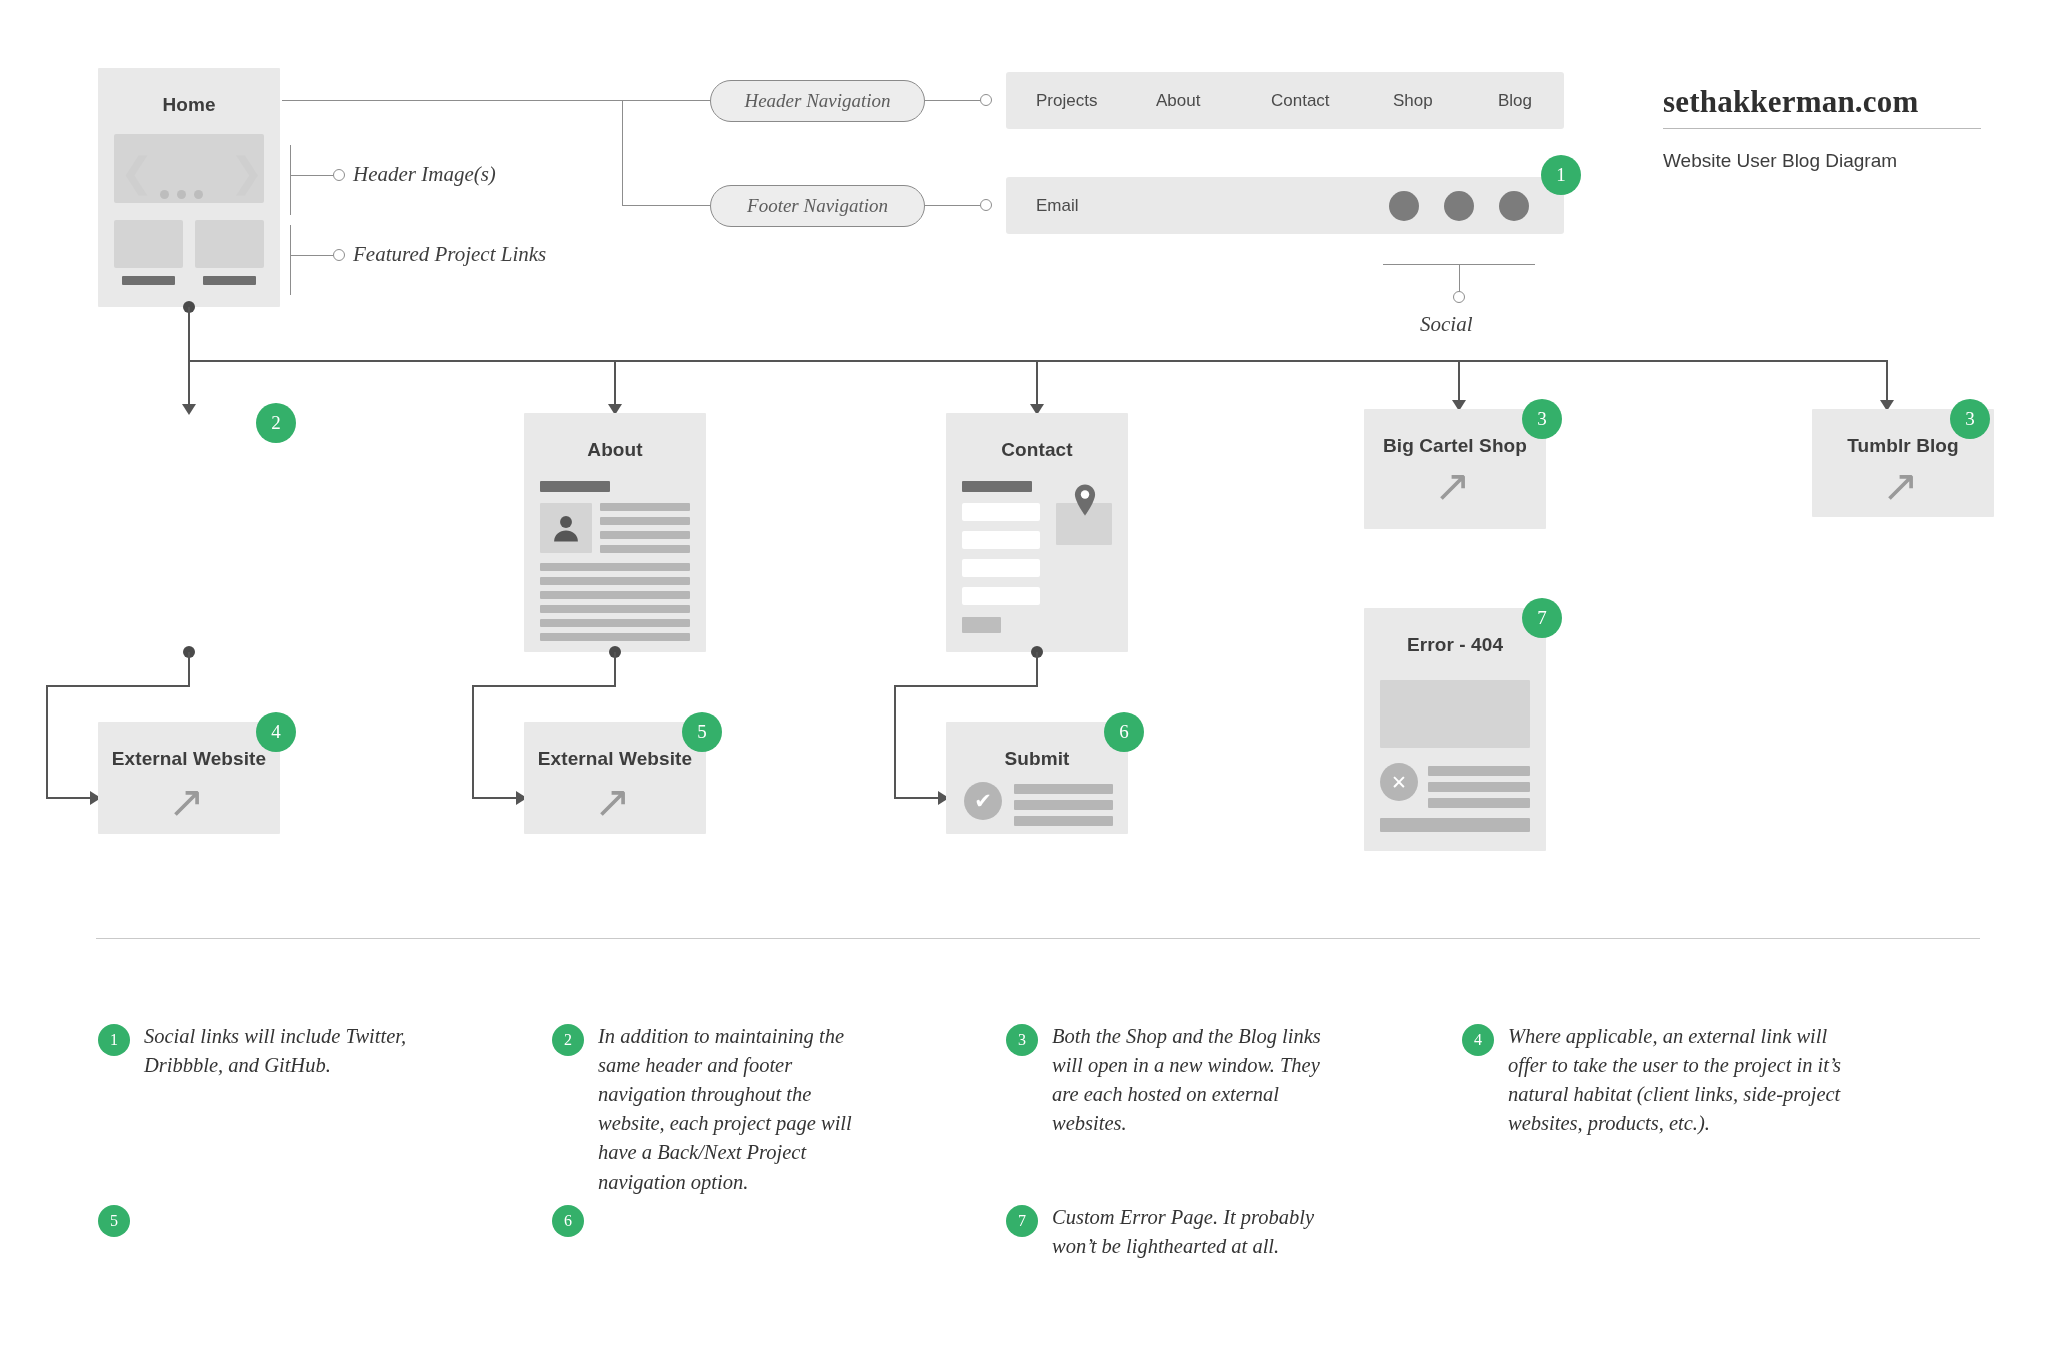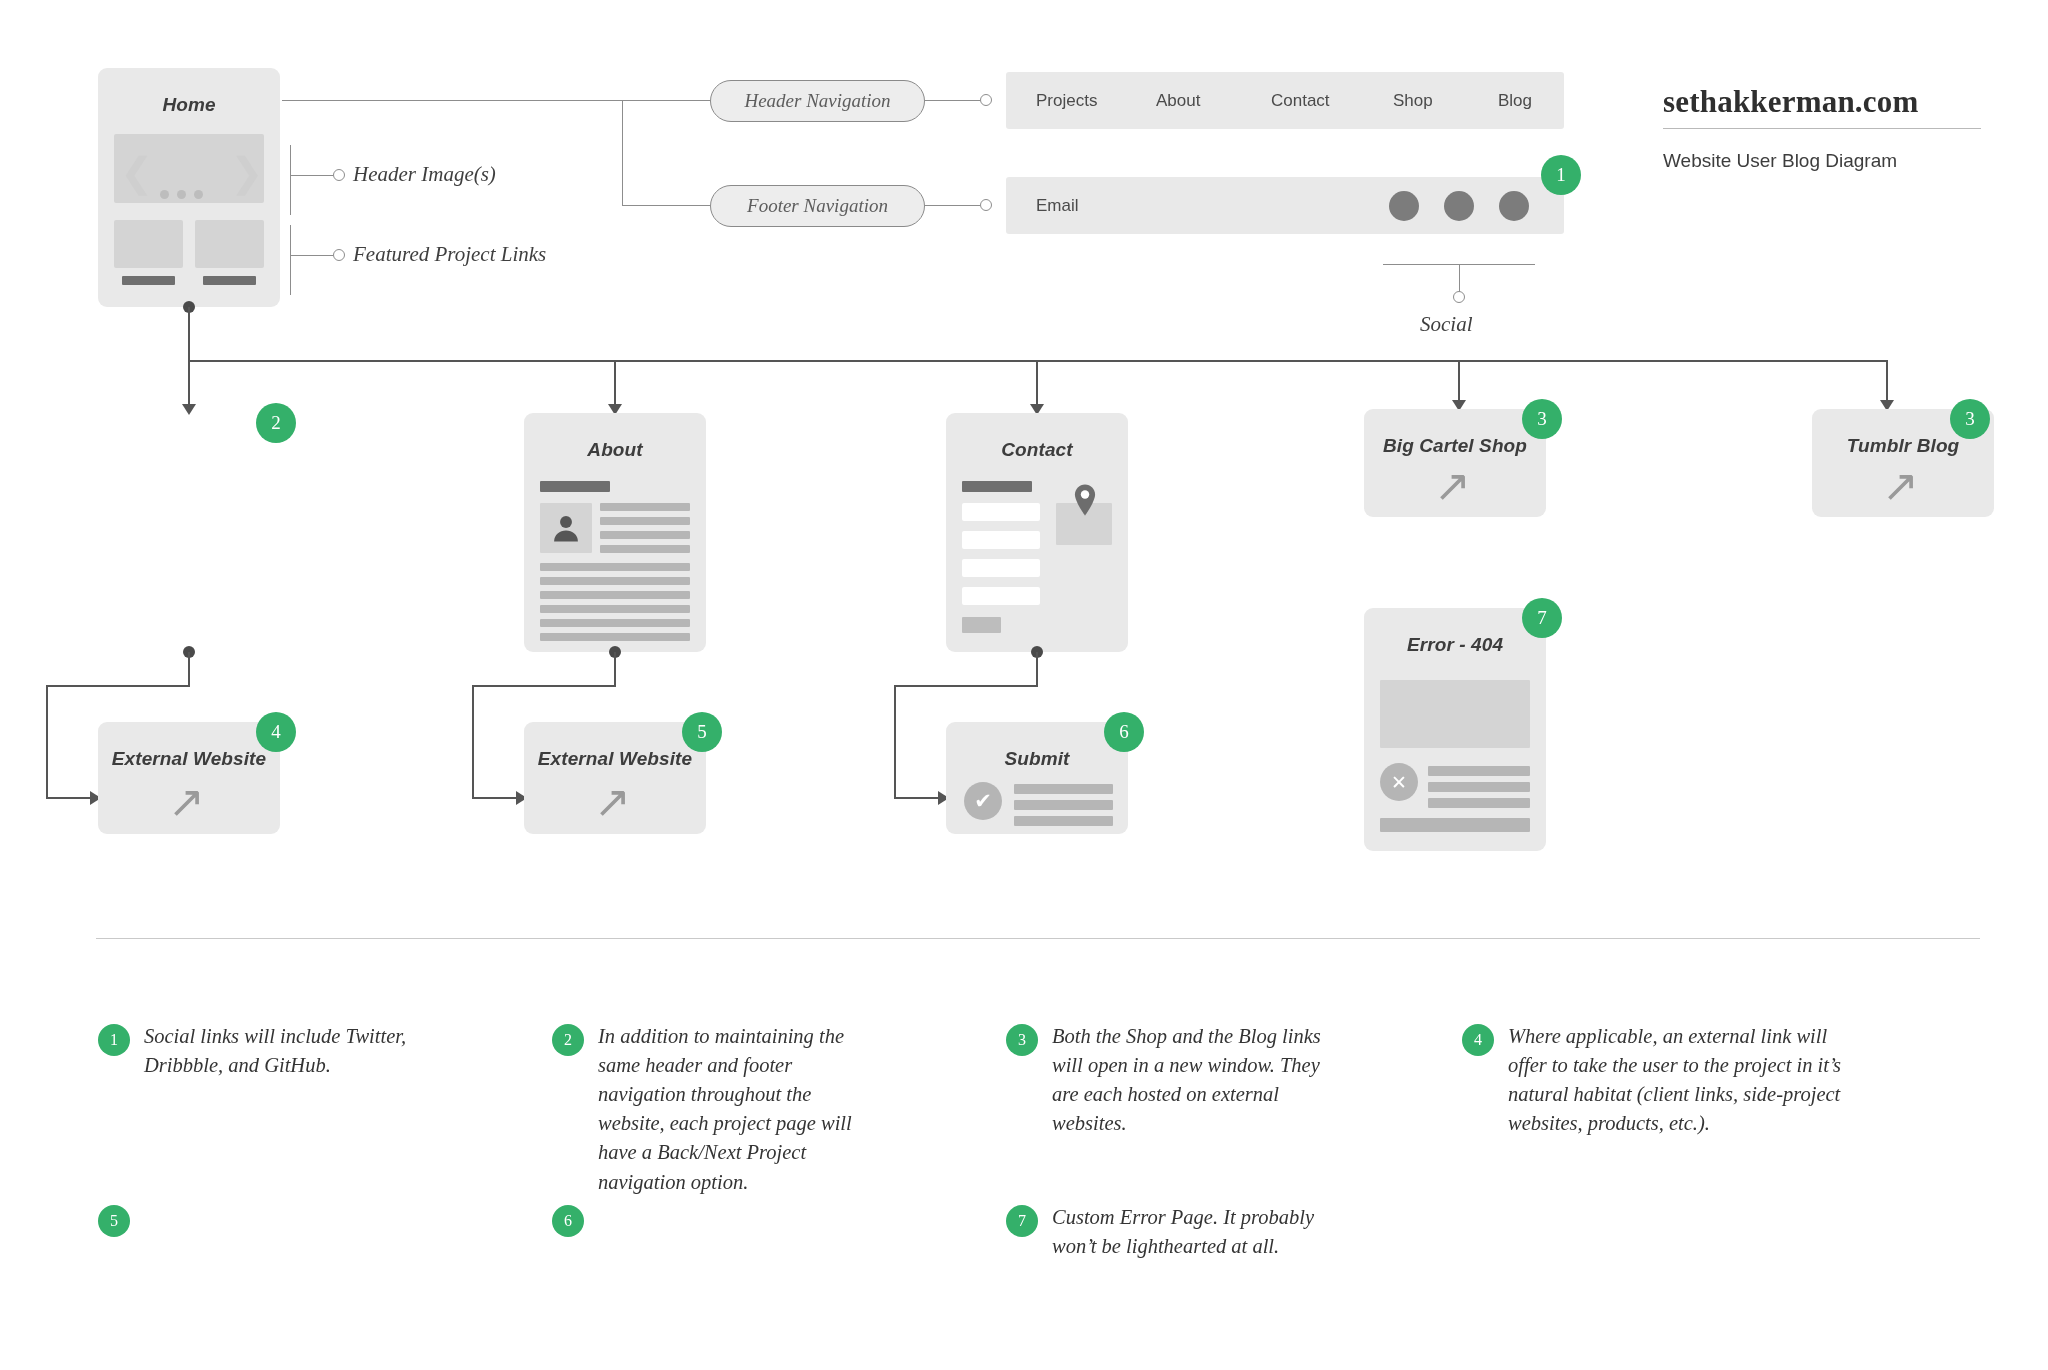--- a/index.html
+++ b/index.html
@@ -8,22 +8,21 @@
     background: #ffffff;
     font-family: "Liberation Sans", sans-serif;
     overflow: hidden;
   }
   #stage { position: relative; width: 2048px; height: 1370px; }
 
   
   .card {
     position: absolute;
     background: #e9e9e9;
-    border-radius: 9px;
-    font-style: italic;
+    border-radius: 1px;
   }
   .card-title {
     font-family: "Liberation Sans", sans-serif;
     font-weight: bold;
     font-size: 19px;
     color: #3d3d3d;
     text-align: center;
     width: 100%;
     position: absolute;
     top: 26px;
@@ -284,21 +283,21 @@
     <div class="white" style="left:16px; top:146px; width:78px; height:18px;"></div>
     <div class="white" style="left:16px; top:174px; width:78px; height:18px;"></div>
     <div class="bar" style="left:16px; top:204px; width:39px; height:16px; background:#bdbdbd;"></div>
     <div class="bar light" style="left:110px; top:90px; width:56px; height:42px;"></div>
     <svg class="pin" viewBox="0 0 24 34" style="left:128px; top:71px; width:22px; height:32px;">
       <path d="M12 0C5.9 0 1 4.9 1 11c0 8 11 23 11 23s11-15 11-23C23 4.9 18.1 0 12 0z" fill="#6d6d6d"></path>
       <circle cx="12" cy="11" r="4.6" fill="#ffffff"></circle>
     </svg>
   </div>
 
-  <div class="card" style="left:1364px; top:409px; width:182px; height:108px;">
+  <div class="card" style="left:1364px; top:409px; width:182px; height:120px;">
     <div class="card-title">Big Cartel Shop</div>
     <div class="extarrow" style="left:70px; top:55px;">↗</div>
   </div>
   <div class="badge" style="left:1522px; top:399px;">3</div>
 
   <div class="card" style="left:1812px; top:409px; width:182px; height:108px;">
     <div class="card-title">Tumblr Blog</div>
     <div class="extarrow" style="left:70px; top:55px;">↗</div>
   </div>
   <div class="badge" style="left:1950px; top:399px;">3</div>

